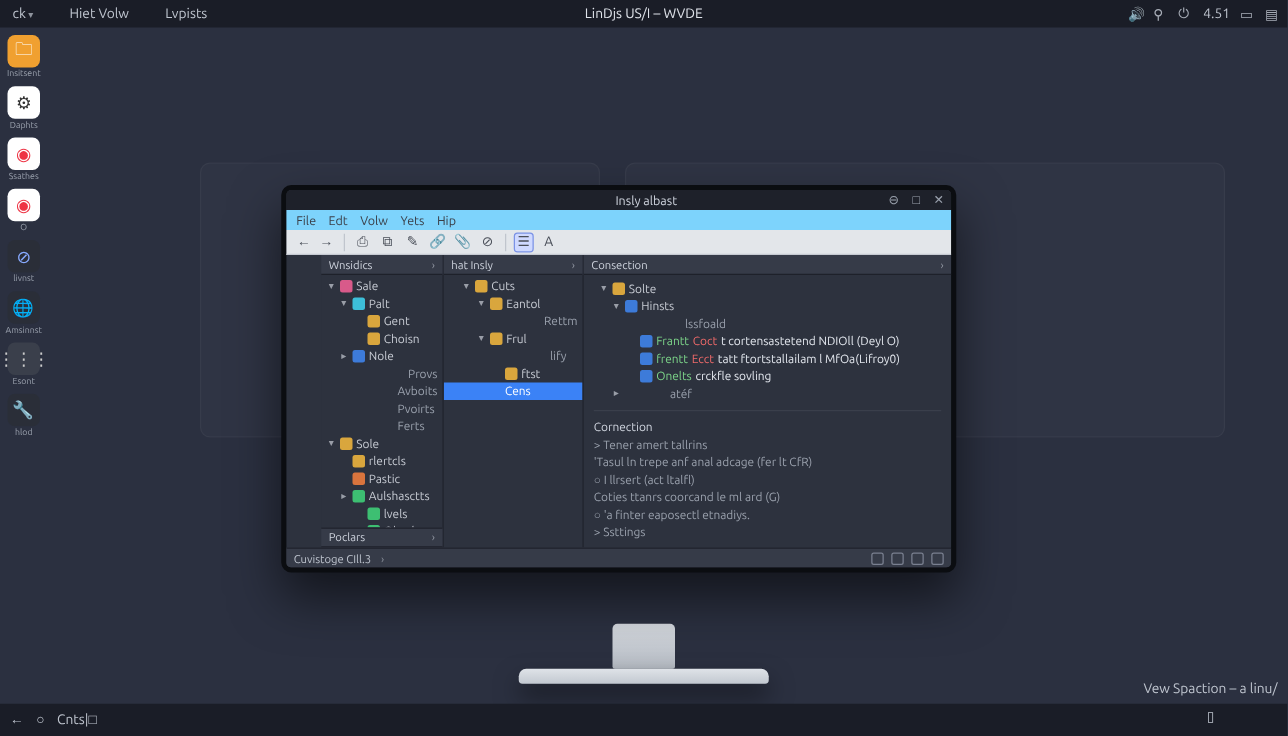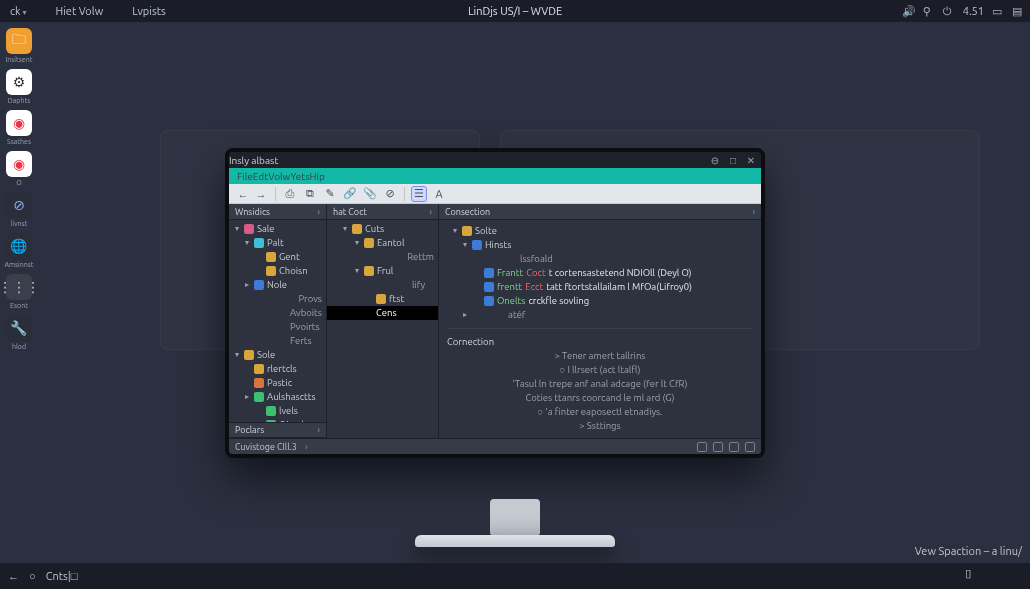--- a/index.html
+++ b/index.html
@@ -25,66 +25,66 @@
 .bg-left { left:160px; top:130px; width:320px; height:220px; }
 .bg-right { left:500px; top:130px; width:480px; height:220px; }
 
 
 .monitor-stand { position:absolute; left:50%; bottom:42px; transform:translateX(-50%); width:200px; height:12px; background:linear-gradient(#dfe3e8,#c2c8d0); border-radius:6px 6px 3px 3px; box-shadow:0 10px 20px rgba(0,0,0,.5); }
 .monitor-neck { position:absolute; left:50%; bottom:54px; transform:translateX(-50%); width:50px; height:36px; background:linear-gradient(#d6dae0,#b5bbc3); border-radius:4px 4px 2px 2px; }
 .monitor { position:absolute; left:225px; top:148px; width:540px; height:310px; background:#0f1115; border:4px solid #0b0d11; border-radius:8px; box-shadow:0 20px 40px rgba(0,0,0,.55); overflow:hidden; }
 
 
 .editor { position:absolute; inset:0; display:flex; flex-direction:column; background:#2d323e; }
-.ed-title { height:16px; background:#1e212a; color:#cfd4de; font-size:10px; display:flex; align-items:center; position:relative; }
+.ed-title { height:16px; background:#1e212a; color:#cfd4de; font-size:10px; display:flex; align-items:center; justify-content:center; position:relative;padding-left:44px; }
 .ed-title .ctrls { position:absolute; right:4px; display:flex; gap:6px; }
 .ed-title .ctrls span { width:12px; text-align:center; color:#9aa1ad; cursor:pointer; font-size:10px; }
 
-.ed-menu { height:16px; background:#14b8a6; display:flex; align-items:center; gap:0; padding:0 8px; color:#3a3e47; font-size:10px; }
+.ed-menu { height:16px; background:#7dd3fc; display:flex; align-items:center; gap:10px; padding:0 8px; color:#3a3e47; font-size:10px; }
 .ed-menu span { cursor:pointer; }
 
 .ed-toolbar { height:20px; background:#e3e6ea; border-bottom:1px solid #c6cad2; display:flex; align-items:center; gap:4px; padding:0 6px; }
 .tb-btn { width:16px; height:16px; display:flex; align-items:center; justify-content:center; color:#4a4f59; border-radius:3px; cursor:pointer; font-size:11px; }
 .tb-btn.active { background:#cfd9ff; border:1px solid #7a92e6; }
 .tb-sep { width:1px; height:14px; background:#c0c5cd; margin:0 2px; }
 .tb-nav { display:flex; gap:2px; }
 
 .ed-body { flex:1; display:flex; min-height:0; }
 .panel { display:flex; flex-direction:column; background:#2d323e; }
 .panel-head { height:16px; background:#363b48; color:#cfd4de; font-size:9px; display:flex; align-items:center; padding:0 6px; border-bottom:1px solid #1e212a; }
 .panel-head .expand { margin-left:auto; opacity:.6; }
 .panel-body { flex:1; overflow:hidden; padding:2px 0; }
 
 
 .tree { font-size:9.5px; line-height:14px; }
 .tree-row { display:flex; align-items:center; gap:3px; padding:0 4px; white-space:nowrap; cursor:pointer; }
-.tree-row.sel { background:#000000; color:#fff; }
+.tree-row.sel { background:#3b82f6; color:#fff; }
 .tree-row .ar { width:8px; display:inline-block; text-align:center; opacity:.7; font-size:8px; }
 .tree-row .fi { width:10px; height:10px; border-radius:2px; display:inline-block; }
 .t-blue { background:#3d7bd9; }
 .t-yellow { background:#d9a63d; }
 .t-green { background:#3dbf72; }
 .t-pink { background:#d85a8a; }
 .t-orange { background:#d9743d; }
 .t-cyan { background:#3dbfd9; }
 .txt-dim { color:#9aa1ad;padding-left:36px; }
 
 .ind1{padding-left:14px}.ind2{padding-left:26px}.ind3{padding-left:38px}
 
 
-.col-side { width:98px; border-right:1px solid #1e212a; }
+.col-side { width:98px; border-right:1px solid #1e212a;margin-left:28px; }
 .col-tree { width:112px; border-right:1px solid #1e212a; }
 .col-main { flex:1; display:flex; flex-direction:column; }
 
 .content { flex:1; padding:4px 8px; font-size:9.5px; line-height:14px; overflow:hidden; }
 .content .hdr { color:#cfd4de; margin-top:6px; }
 .kw-red { color:#f06a6a; }
 .kw-grn { color:#7dd68a; }
 .kw-wht { color:#e4e8ef; }
-.kw-dim { color:#9aa1ad;text-align:center; }
+.kw-dim { color:#9aa1ad; }
 
 .ed-status { height:16px; background:#363b48; display:flex; align-items:center; font-size:9px; color:#bfc5cf; padding:0 6px; border-top:1px solid #1e212a; }
 .ed-status .left { display:flex; gap:8px; }
 .ed-status .right { margin-left:auto; display:flex; gap:6px; }
 .st-ico { width:10px; height:10px; border:1px solid #7a8090; border-radius:2px; cursor:pointer; }
 
 
 .taskbar { position:absolute; left:0; right:0; bottom:0; height:26px; background:#1a1d27; display:flex; align-items:center; padding:0 8px; font-size:11px; color:#bfc5cf; }
 .taskbar .left { display:flex; gap:10px; align-items:center; }
 .taskbar .right { margin-left:auto; display:flex; gap:10px; align-items:center;flex-direction:column; }
@@ -268,21 +268,21 @@
             </div>
           </div>
         <div class="panel-head" style="border-top:1px solid #1e212a">
           <span>Poclars</span>
           <span class="expand">›</span>
         </div>
       </div>
 
       <div class="panel col-tree">
         <div class="panel-head">
-          <span>hat Coct</span>
+          <span>hat Insly</span>
           <span class="expand">›</span>
         </div>
         <div class="panel-body tree" id="tree-tree">
             <div class="tree-row ind1">
               <span class="ar">▾</span>
               <span class="fi t-yellow"></span>
               <span class="">Cuts</span>
             </div>
             <div class="tree-row ind2">
               <span class="ar">▾</span>
@@ -354,22 +354,22 @@
               <span class="kw-grn">Onelts</span> 
               <span class="kw-wht">crckfle sovling</span>
             </div>
             <div class="tree-row ind1">
               <span class="ar">▸</span>
               <span class="txt-dim">atéf</span>
             </div>
             <div style="border-top: 1px solid rgb(58, 63, 75); margin: 6px 0px;"></div>
             <div class="hdr">Cornection</div>
             <div class="kw-dim">&gt; Tener amert tallrins</div>
+            <div class="kw-dim">   'Tasul ln trepe anf anal adcage (fer lt CfR)</div>
             <div class="kw-dim">   ○ I llrsert (act ltalfl)</div>
-            <div class="kw-dim">   'Tasul ln trepe anf anal adcage (fer lt CfR)</div>
             <div class="kw-dim">Coties ttanrs coorcand le ml ard (G)</div>
             <div class="kw-dim">   ○ 'a finter eaposectl etnadiys.</div>
             <div class="kw-dim">&gt; Ssttings</div>
           </div>
       </div>
     </div>
 
     <div class="ed-status">
       <div class="left">
         <span>Cuvistoge CIll.3</span>

